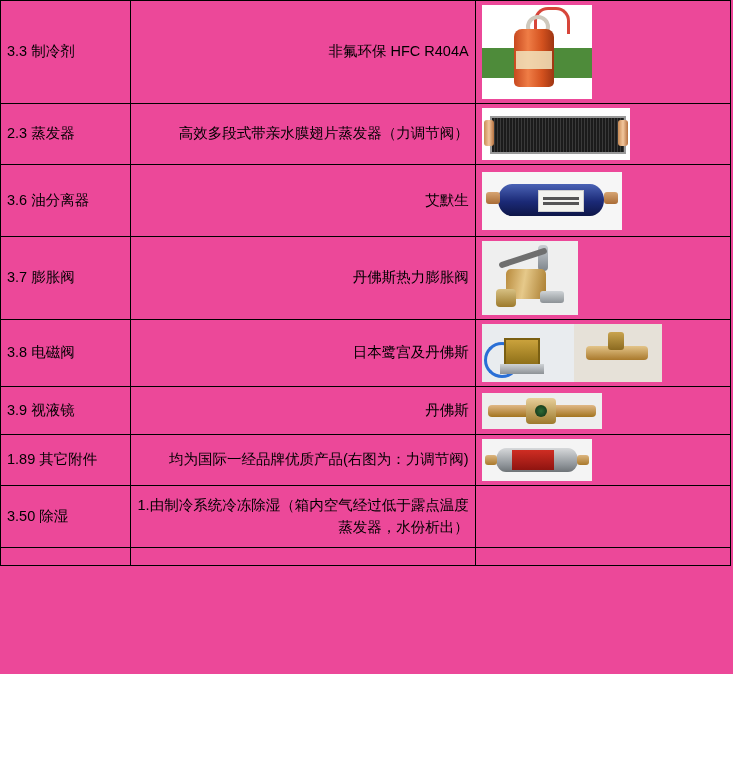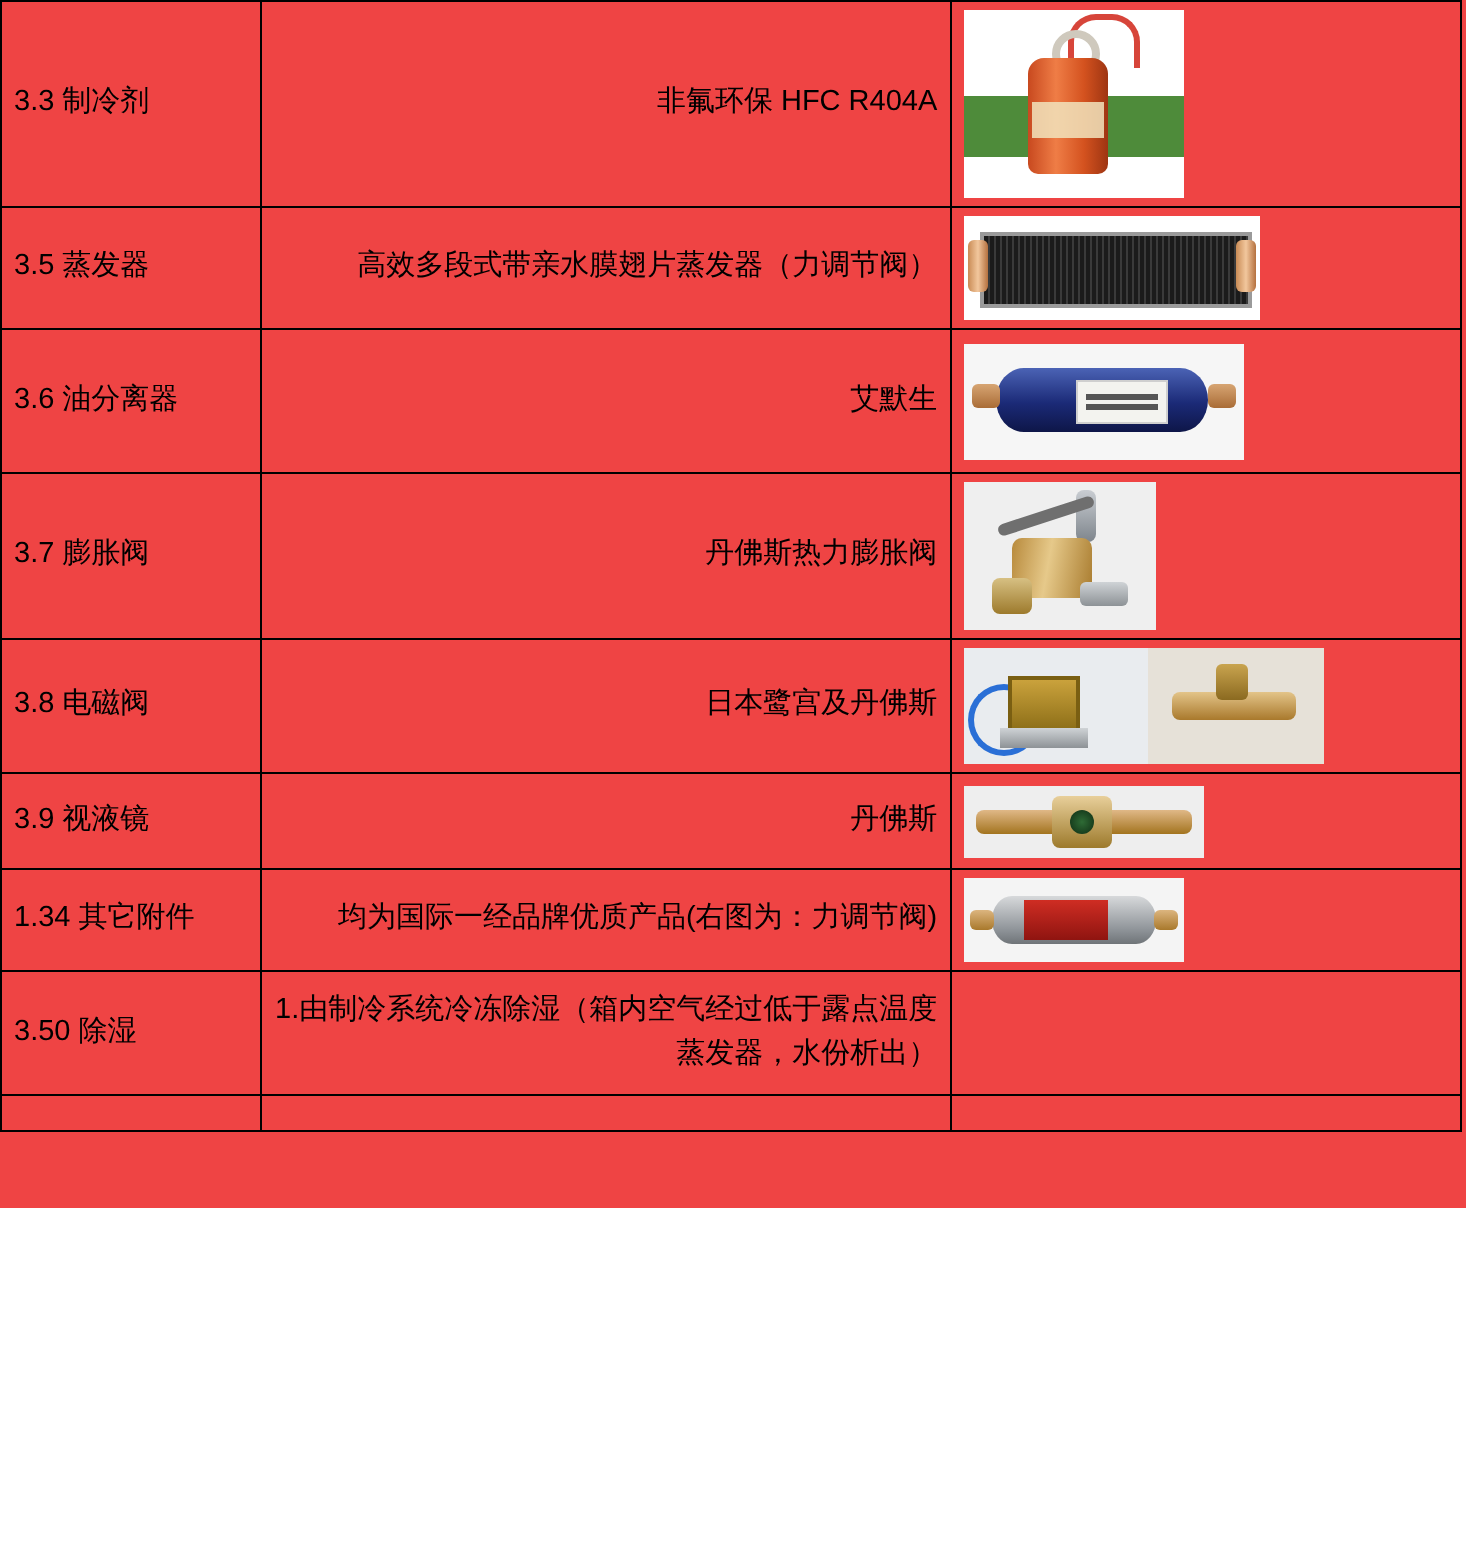--- a/index.html
+++ b/index.html
@@ -7,23 +7,23 @@
     padding: 0;
     background: #ffffff;
   }
   body {
     font-family: "Liberation Sans", "DejaVu Sans", sans-serif;
     color: #000000;
   }
   .page {
     position: relative;
     width: 733px;
-    height: 604px;
+    height: 674px;
     overflow: hidden;
-    background: #ef4444;
+    background: #ec4899;
   }
   table.spec-table {
     border-collapse: collapse;
     table-layout: fixed;
     width: 731px;
     margin: 0;
     border-top: 1px solid #000;
   }
   table.spec-table td {
     border: 1px solid #000000;
@@ -310,21 +310,21 @@
               <div class="valve"></div>
               <div class="body"></div>
               <div class="label"></div>
             </div>
           </div>
         </td>
       </tr>
 
 
       <tr style="height:58px">
-        <td class="name-cell">3.5 蒸发器</td>
+        <td class="name-cell">2.3 蒸发器</td>
         <td class="desc-cell">高效多段式带亲水膜翅片蒸发器（力调节阀）</td>
         <td class="img-cell">
           <div class="img-wrap">
             <div class="photo ph-evaporator">
               <div class="slab"></div>
               <div class="capL"></div>
               <div class="capR"></div>
             </div>
           </div>
         </td>
@@ -388,21 +388,21 @@
               <div class="pipe"></div>
               <div class="hex"></div>
               <div class="glass"></div>
             </div>
           </div>
         </td>
       </tr>
 
 
       <tr style="height:46px">
-        <td class="name-cell">1.34 其它附件</td>
+        <td class="name-cell">1.89 其它附件</td>
         <td class="desc-cell">均为国际一经品牌优质产品(右图为：力调节阀)</td>
         <td class="img-cell">
           <div class="img-wrap">
             <div class="photo ph-drier">
               <div class="shell"></div>
               <div class="band"></div>
               <div class="pL"></div>
               <div class="pR"></div>
             </div>
           </div>

